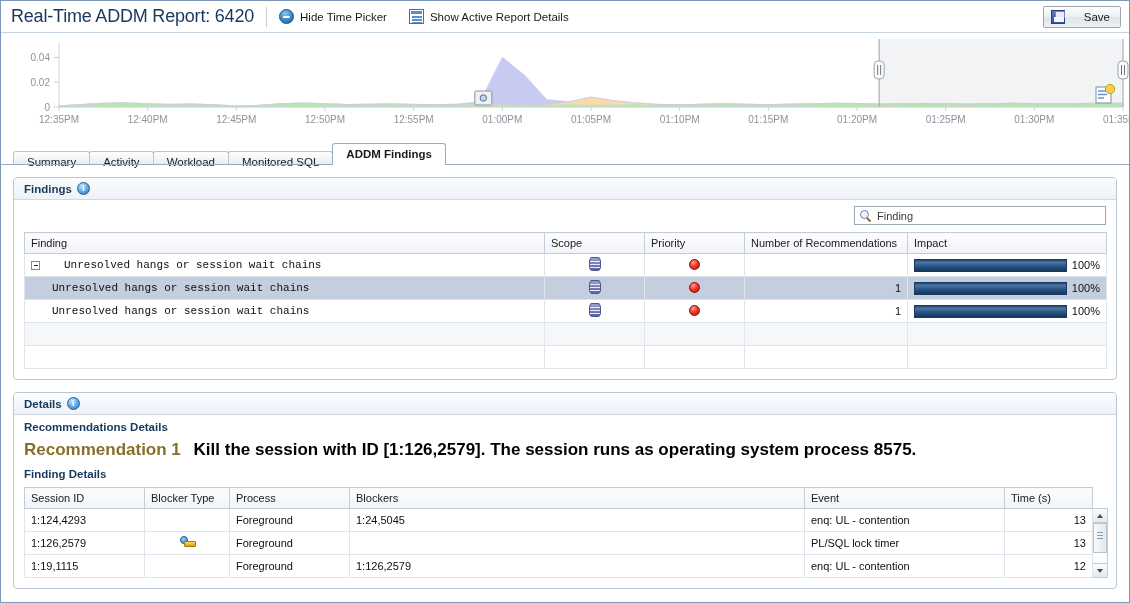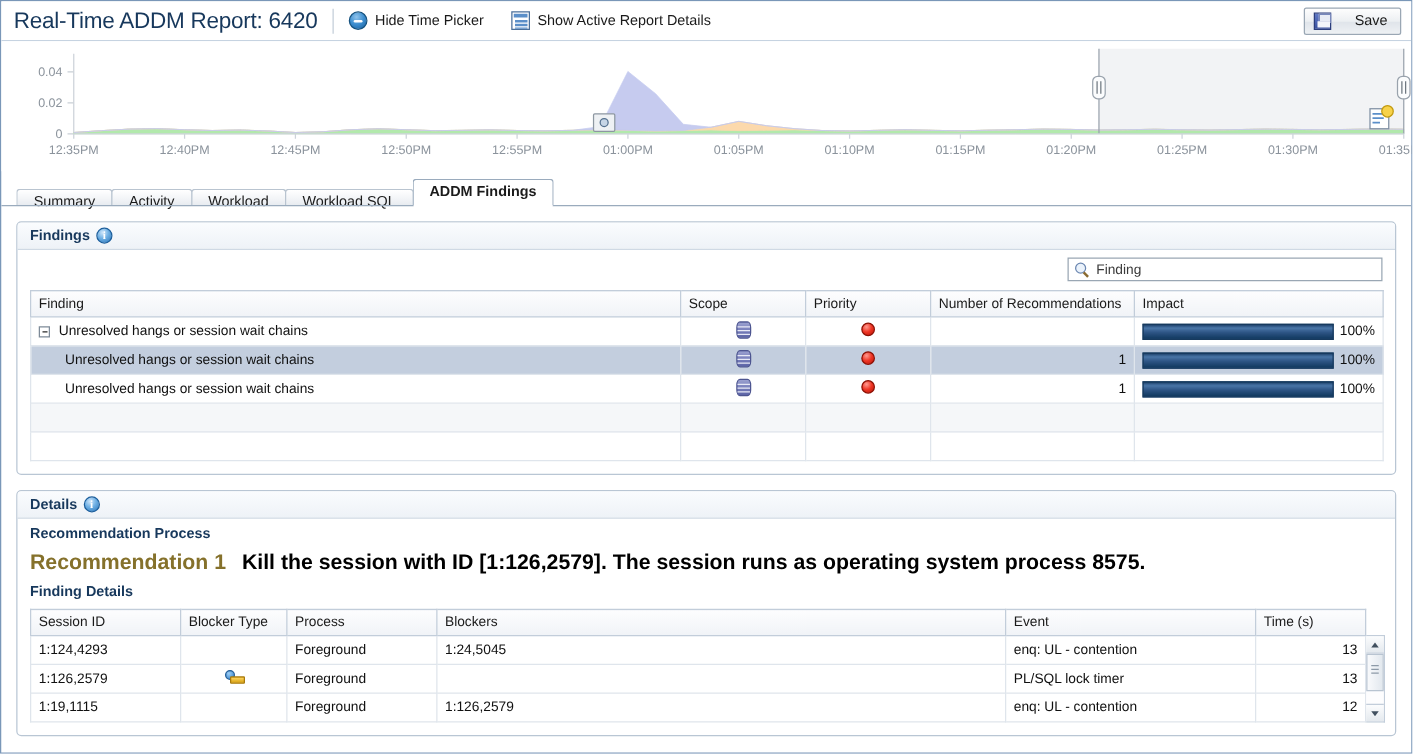--- a/index.html
+++ b/index.html
@@ -200,21 +200,21 @@
     border: 1px solid #dfe5ec;
     border-top: none;
     padding: 0 6px;
     vertical-align: middle;
     color: #101010;
   }
   table.grid tr.alt td { background: #f5f7f9; }
   table.grid tr.sel td { background: #c3cede; }
   .cell-center { text-align: center; }
   .cell-right  { text-align: right; }
-  .find-label { display: flex; align-items: center; gap: 7px; }
+  .find-label { display: flex; align-items: center; gap: 24px; font-family: Liberation Mono, monospace; }
   .expander {
     width: 9px; height: 9px; flex: none;
     border: 1px solid #7d8a98; background: #fff;
     position: relative; cursor: pointer;
   }
   .expander::after {
     content: ""; position: absolute; left: 1.5px; right: 1.5px; top: 3px;
     height: 1px; background: #2a2a2a;
   }
   .indent { padding-left: 21px; }
@@ -379,21 +379,21 @@
         <line x1="1097" y1="65" x2="1103" y2="65" stroke="#5b8fc9" stroke-width="1.4"></line>
         <circle cx="1109" cy="56" r="4.6" fill="#f7d24a" stroke="#c29a10"></circle>
       </svg>
   </div>
 
   <div class="tabs-row" id="tabs">
     <div class="tabs-underline"></div>
   <div class="tab"><span>Summary</span></div>
       <div class="tab"><span>Activity</span></div>
       <div class="tab"><span>Workload</span></div>
-      <div class="tab"><span>Workload SQL</span></div>
+      <div class="tab"><span>Monitored SQL</span></div>
       <div class="tab active"><span>ADDM Findings</span></div>
     </div>
 
   <div class="panel">
     <div class="panel-hd">
       <span>Findings</span>
       <span class="icon-info">i</span>
     </div>
     <div class="panel-body">
       <div class="search-row">
@@ -487,21 +487,21 @@
       </table>
     </div>
   </div>
 
   <div class="panel">
     <div class="panel-hd">
       <span>Details</span>
       <span class="icon-info">i</span>
     </div>
     <div class="panel-body">
-      <div class="sect-title">Recommendation Process</div>
+      <div class="sect-title">Recommendations Details</div>
       <div class="rec-line">
         <span class="rec-tag">Recommendation 1</span>
         <span>Kill the session with ID [1:126,2579]. The session runs as operating system process 8575.</span>
       </div>
       <div class="sect-title">Finding Details</div>
       <div class="scroll-shell">
         <table class="grid">
           <colgroup>
             <col style="width:120px">
               <col style="width:85px">

